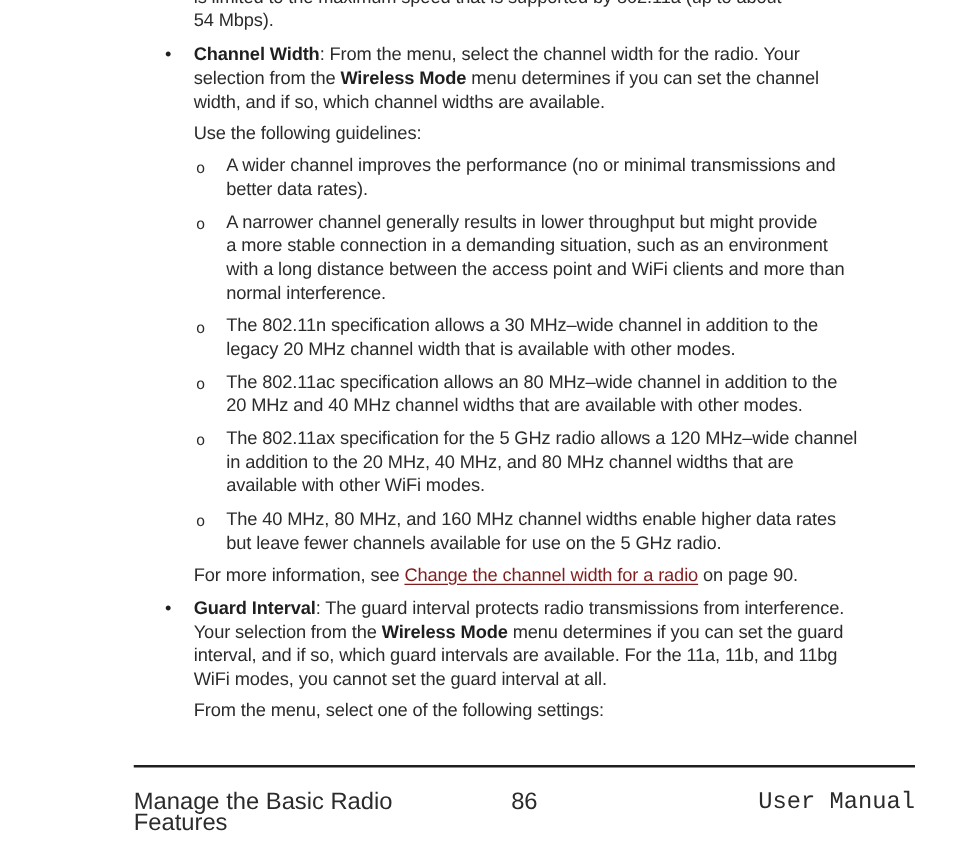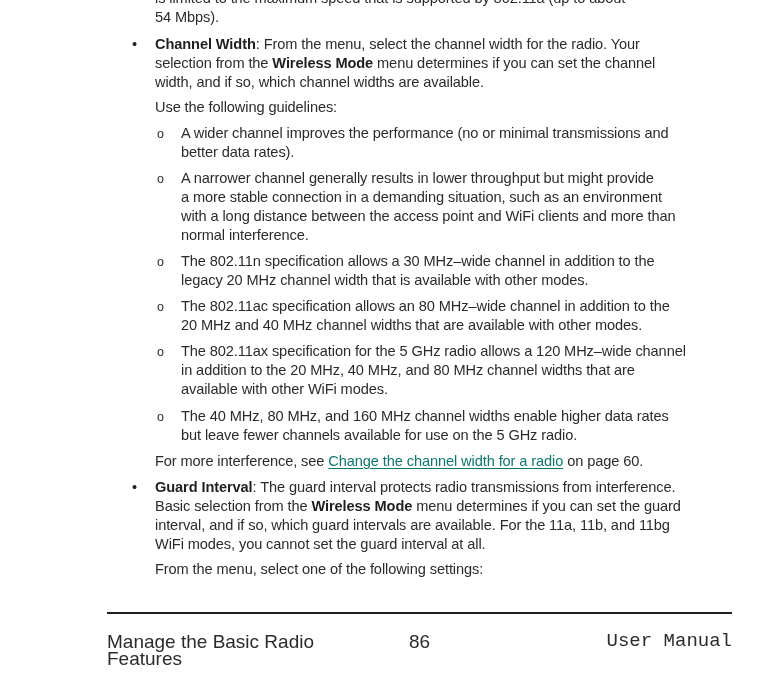--- a/index.html
+++ b/index.html
@@ -45,21 +45,21 @@
   .s-marker {
     position: absolute;
     left: -24px;
     top: 1px;
     font-size: 12.5px;
     line-height: 18px;
     color: #2b2b2b;
   }
   .more-info { margin-bottom: 7px; }
   .doc-link {
-    color: #0f766e;
+    color: #7f1d1d;
     text-decoration: underline;
     text-underline-offset: 2px;
     cursor: pointer;
   }
   .menu-select { margin-bottom: 0; }
   .footer {
     position: absolute;
     left: 72px;
     top: 612px;
     width: 625px;
@@ -129,27 +129,27 @@
 in addition to the 20 MHz, 40 MHz, and 80 MHz channel widths that are
 available with other WiFi modes.</p>
       </div>
 
       <div class="sub-item">
         <span class="s-marker">o</span>
         <p class="para">The 40 MHz, 80 MHz, and 160 MHz channel widths enable higher data rates
 but leave fewer channels available for use on the 5 GHz radio.</p>
       </div>
 
-      <p class="para more-info"><span>For more interference, see </span><a class="doc-link">Change the channel width for a radio</a><span> on page 60.</span></p>
+      <p class="para more-info"><span>For more information, see </span><a class="doc-link">Change the channel width for a radio</a><span> on page 90.</span></p>
     </div>
 
     <div class="bullet-item">
       <span class="b-marker">•</span>
       <p class="para lead-para"><b>Guard Interval</b><span>: The guard interval protects radio transmissions from interference.
-Basic selection from the </span><b>Wireless Mode</b><span> menu determines if you can set the guard
+Your selection from the </span><b>Wireless Mode</b><span> menu determines if you can set the guard
 interval, and if so, which guard intervals are available. For the 11a, 11b, and 11bg
 WiFi modes, you cannot set the guard interval at all.</span></p>
 
       <p class="para menu-select">From the menu, select one of the following settings:</p>
     </div>
 
   </div>
 
   <div class="footer">
     <div class="footer-rule"></div>

